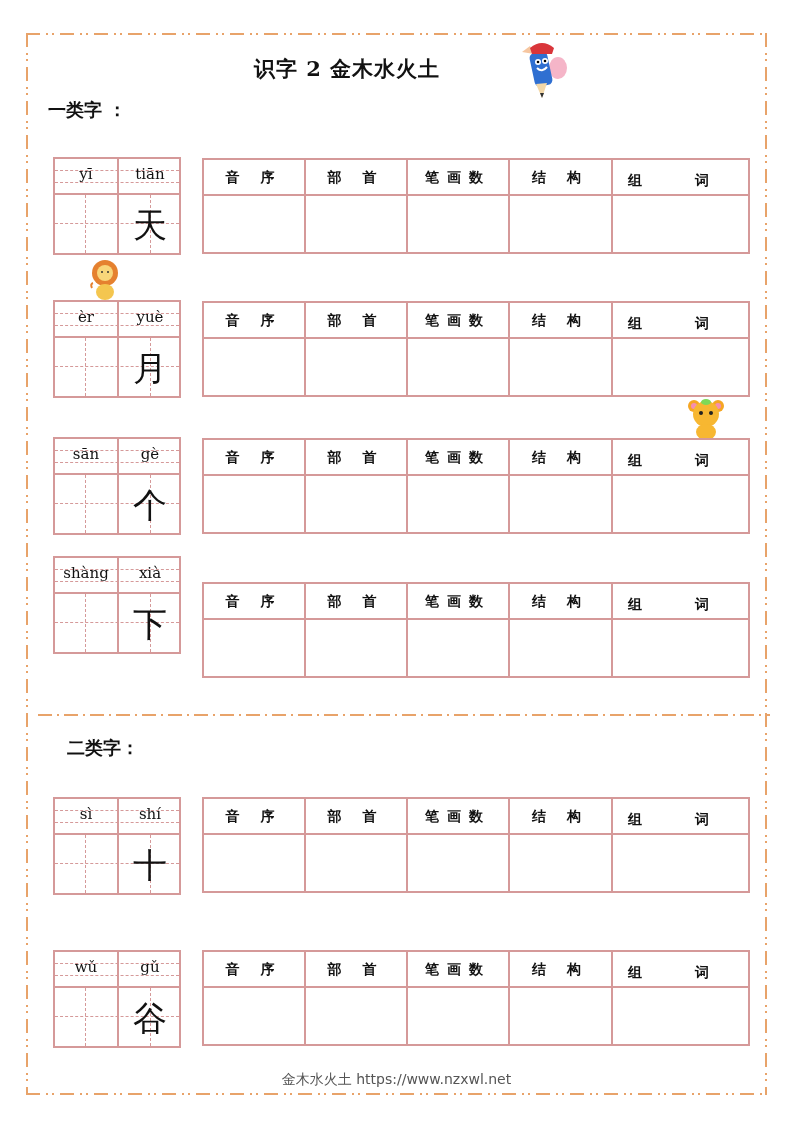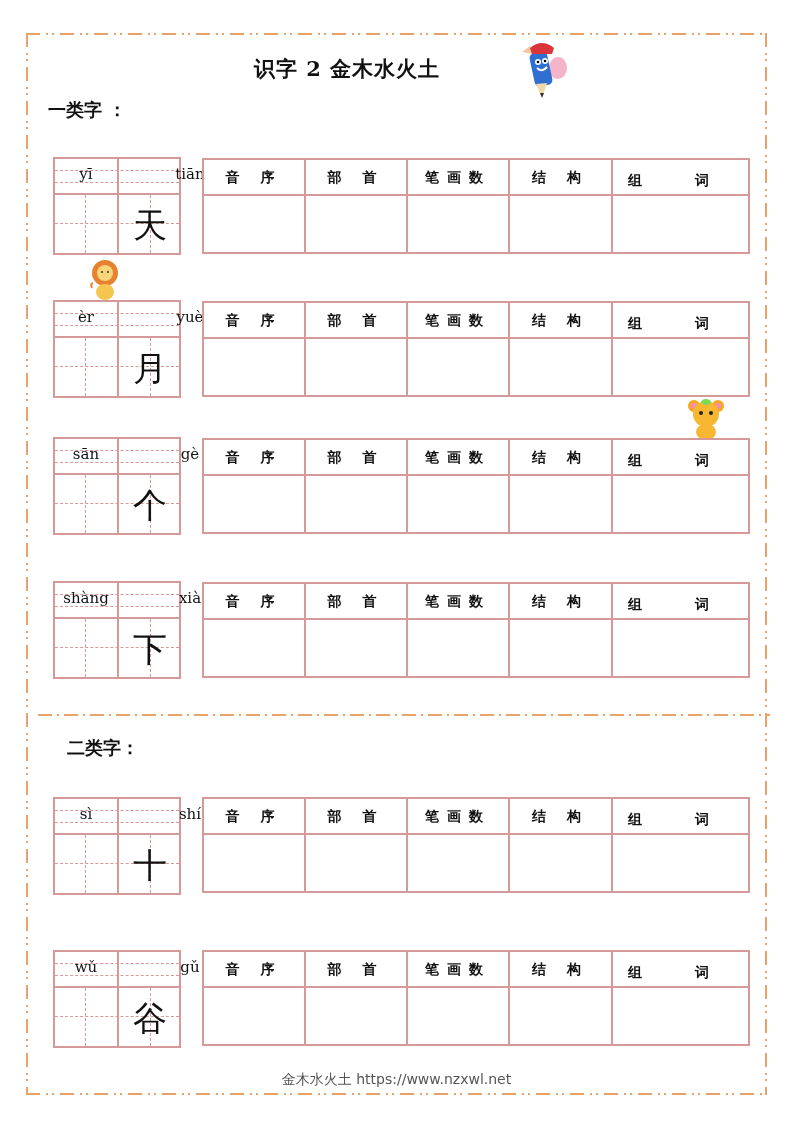--- a/index.html
+++ b/index.html
@@ -23,21 +23,21 @@
   .section-label { position:absolute; font-weight:bold; font-size:18px; }
 
   .tg { position:absolute; left:53px; width:128px; height:98px; border:2px solid #d59999; box-sizing:border-box; }
   .tg .vmid { position:absolute; left:62px; top:0; width:2px; height:100%; background:#d59999; }
   .tg .hsep { position:absolute; left:0; top:34px; width:100%; height:2px; background:#d59999; }
   .tg .pinyin-line { position:absolute; left:0; width:100%; height:0; border-top:1.5px dashed #d59999; }
   .tg .cell-dash-v { position:absolute; top:36px; bottom:0; width:0; border-left:1.5px dashed #d59999; }
   .tg .cell-dash-h { position:absolute; left:0; width:100%; height:0; top:64px; border-top:1.5px dashed #d59999; }
   .tg .py { position:absolute; top:6px; width:62px; text-align:center;
     font-family:"DejaVu Serif", "Liberation Serif", serif; font-size:15px; background:transparent; }
-  .tg .py.l { left:0; } .tg .py.r { left:64px;padding-left:40px; }
+  .tg .py.l { left:0; } .tg .py.r { left:64px; }
   .tg .hanzi { position:absolute; left:64px; top:38px; width:62px; height:56px; text-align:center; line-height:56px;
     font-family:"DejaVu Serif", "Liberation Serif", serif; font-size:34px; }
 
   .tbl { position:absolute; left:202px; width:548px; height:96px; border:2px solid #d59999; box-sizing:border-box; }
   .tbl .hdr { position:absolute; left:0; right:0; top:34px; height:2px; background:#d59999; }
   .tbl .col { position:absolute; top:0; height:100%; width:2px; background:#d59999; }
   .tbl .hcell { position:absolute; top:0; height:34px; line-height:34px; text-align:center;
     font-weight:bold; font-size:14px; letter-spacing:8px; }
   .tbl .hcell.zc { line-height:40px; letter-spacing:24px; }
 
@@ -172,21 +172,21 @@
     <div class="col" style="left:407px;"></div>
     <div class="hcell" style="left:0; width:100px;">音 序</div>
     <div class="hcell" style="left:102px; width:100px;">部 首</div>
     <div class="hcell" style="left:204px; width:100px;">笔画数</div>
     <div class="hcell" style="left:306px; width:101px;">结 构</div>
     <div class="hcell zc" style="left:409px; width:135px;">组 词</div>
   </div>
 </div>
 
 <div>
-  <div class="tg" style="top:581px;">
+  <div class="tg" style="top:556px;">
     <div class="pinyin-line" style="top:11px;"></div>
     <div class="pinyin-line" style="top:23px;"></div>
     <div class="hsep"></div>
     <div class="vmid"></div>
     <div class="cell-dash-v" style="left:30px;"></div>
     <div class="cell-dash-v" style="left:95px;"></div>
     <div class="cell-dash-h"></div>
     <div class="py l">shàng</div>
     <div class="py r">xià</div>
     <div class="hanzi">下</div>

